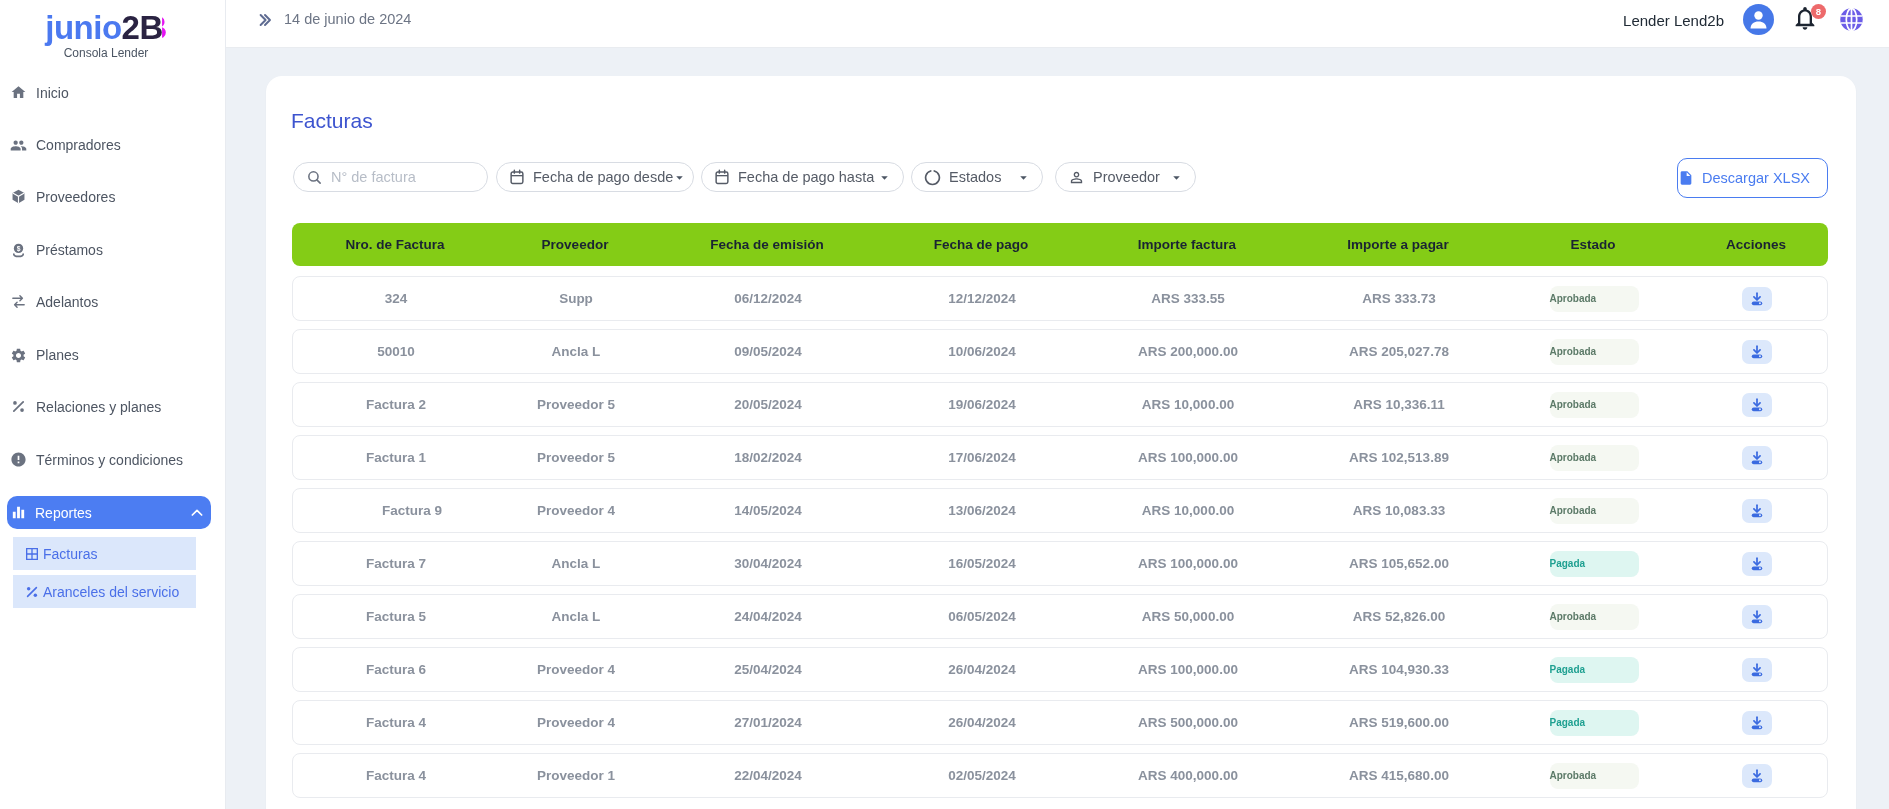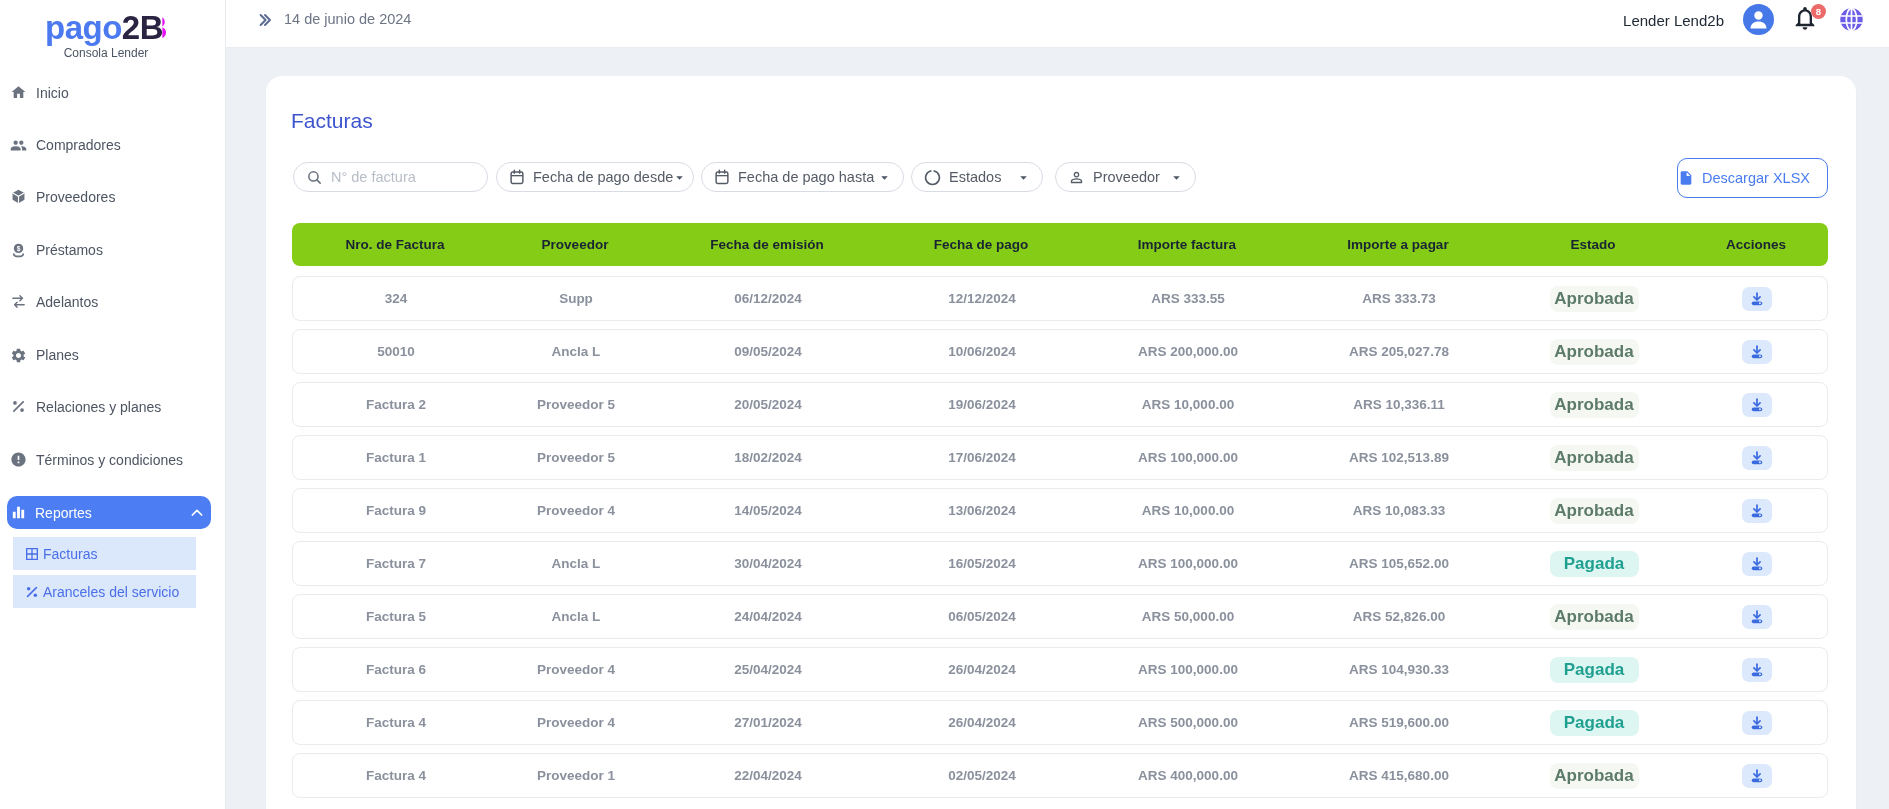--- a/index.html
+++ b/index.html
@@ -44,21 +44,21 @@
   .pill .caret { margin-left:auto; margin-right:12px; display:flex; }
   .placeholder { color:#b7bdc7; }
   .xlsx-btn { position:absolute; left:1677px; top:158px; width:151px; height:40px; border:1.5px solid #4a7cf0; border-radius:10px; display:flex; align-items:center; justify-content:flex-start; color:#4a7cf0; font-size:14.5px; background:#fff; }
   .xlsx-btn svg { margin-right:8px; }
 
   
   .thead { position:absolute; left:292px; top:223px; width:1536px; height:43px; background:#84cc16; border-radius:8px; }
   .hcell { position:absolute; top:0; height:43px; display:flex; align-items:center; justify-content:center; font-size:13.5px; font-weight:bold; color:#1a2433; }
   .trow { position:absolute; left:292px; width:1536px; height:45px; background:#fff; border:1px solid #e9ebef; border-radius:8px; }
   .cell { position:absolute; top:0; height:43px; display:flex; align-items:center; justify-content:center; font-size:13.5px; font-weight:bold; color:#8a919d; }
-  .chip { display:inline-block; width:89px; height:26px; line-height:26px; text-align:center; border-radius:8px; font-size:17px; font-weight:bold; }
+  .chip { display:inline-block; width:89px; height:26px; line-height:26px; text-align:left; border-radius:8px; font-size:10px; font-weight:bold; }
   .chip-ok { background:#f5f8f2; color:#5c7a68; }
   .chip-paid { background:#def6f1; color:#1fa091; }
   .dlbtn { display:inline-flex; align-items:center; justify-content:center; width:30px; height:24px; background:#dce8fb; border-radius:7px; }
 </style>
 </head>
 <body>
 <div id="app">
 
   <div class="card"></div>
 
@@ -79,21 +79,21 @@
   <svg class="globe" width="25" height="25" viewBox="0 0 25 25">
       <circle cx="12.5" cy="12.5" r="11.2" fill="#6b5ce7"></circle>
       <g stroke="#ffffff" stroke-width="1.7" fill="none">
         <path d="M1.8 9h21.4M1.8 16h21.4"></path>
         <ellipse cx="12.5" cy="12.5" rx="5.2" ry="11.2"></ellipse>
         <path d="M12.5 1.3v22.4"></path>
       </g>
     </svg>
 
   <div class="sidebar">
-    <div class="logo"><span class="l1">pago</span><span class="l2">2</span><span class="l2 lb">B<span class="ghost">B</span></span></div>
+    <div class="logo"><span class="l1">junio</span><span class="l2">2</span><span class="l2 lb">B<span class="ghost">B</span></span></div>
     <div class="logo-sub">Consola Lender</div>
 <div class="nav-item" style="top:80.5px">
         <svg class="nico" width="17" height="17" viewBox="0 0 24 24">
           <path d="M10 19.6v-5.7h4v5.7h4.8v-8.2h2.9L12 3.2 2.3 11.4h2.9v8.2z" fill="#6b7280"></path>
         </svg>
         <span>Inicio</span>
       </div>
 <div class="nav-item" style="top:133px">
         <svg class="nico" width="17" height="17" viewBox="0 0 24 24">
           <path d="M16 11c1.66 0 2.99-1.34 2.99-3S17.66 5 16 5s-3 1.34-3 3 1.34 3 3 3zm-8 0c1.66 0 2.99-1.34 2.99-3S9.66 5 8 5 5 6.34 5 8s1.34 3 3 3zm0 2c-2.33 0-7 1.17-7 3.5V19h14v-2.5c0-2.33-4.67-3.5-7-3.5zm8 0c-.29 0-.62.02-.97.05 1.16.84 1.97 1.97 1.97 3.45V19h6v-2.5c0-2.33-4.67-3.5-7-3.5z" fill="#6b7280"></path>
@@ -331,21 +331,21 @@
           <svg width="16" height="16" viewBox="0 0 24 24">
             <path d="M12 3.2v9.3" stroke="#3a6ae0" stroke-width="2.6" fill="none" stroke-linecap="round"></path>
             <path d="M7.4 8.9l4.6 4.6 4.6-4.6" stroke="#3a6ae0" stroke-width="2.6" fill="none" stroke-linecap="round" stroke-linejoin="round"></path>
             <rect x="4.2" y="15.6" width="15.6" height="5.6" rx="2.8" fill="#3a6ae0"></rect>
             <circle cx="16.4" cy="18.4" r="1.5" fill="#dce8fb"></circle>
           </svg>
         </span>
       </div>
     </div>
 <div class="trow" style="top:488px">
-      <div class="cell" style="left:0px;width:206px">Factura 9</div>
+      <div class="cell" style="left:16px;width:206px">Factura 9</div>
       <div class="cell" style="left:206px;width:154px">Proveedor 4</div>
       <div class="cell" style="left:360px;width:230px">14/05/2024</div>
       <div class="cell" style="left:590px;width:198px">13/06/2024</div>
       <div class="cell" style="left:788px;width:214px">ARS 10,000.00</div>
       <div class="cell" style="left:1002px;width:208px">ARS 10,083.33</div>
       <div class="cell" style="left:1210px;width:182px">
         <span class="chip chip-ok">Aprobada</span>
       </div>
       <div class="cell" style="left:1392px;width:144px">
         <span class="dlbtn">

